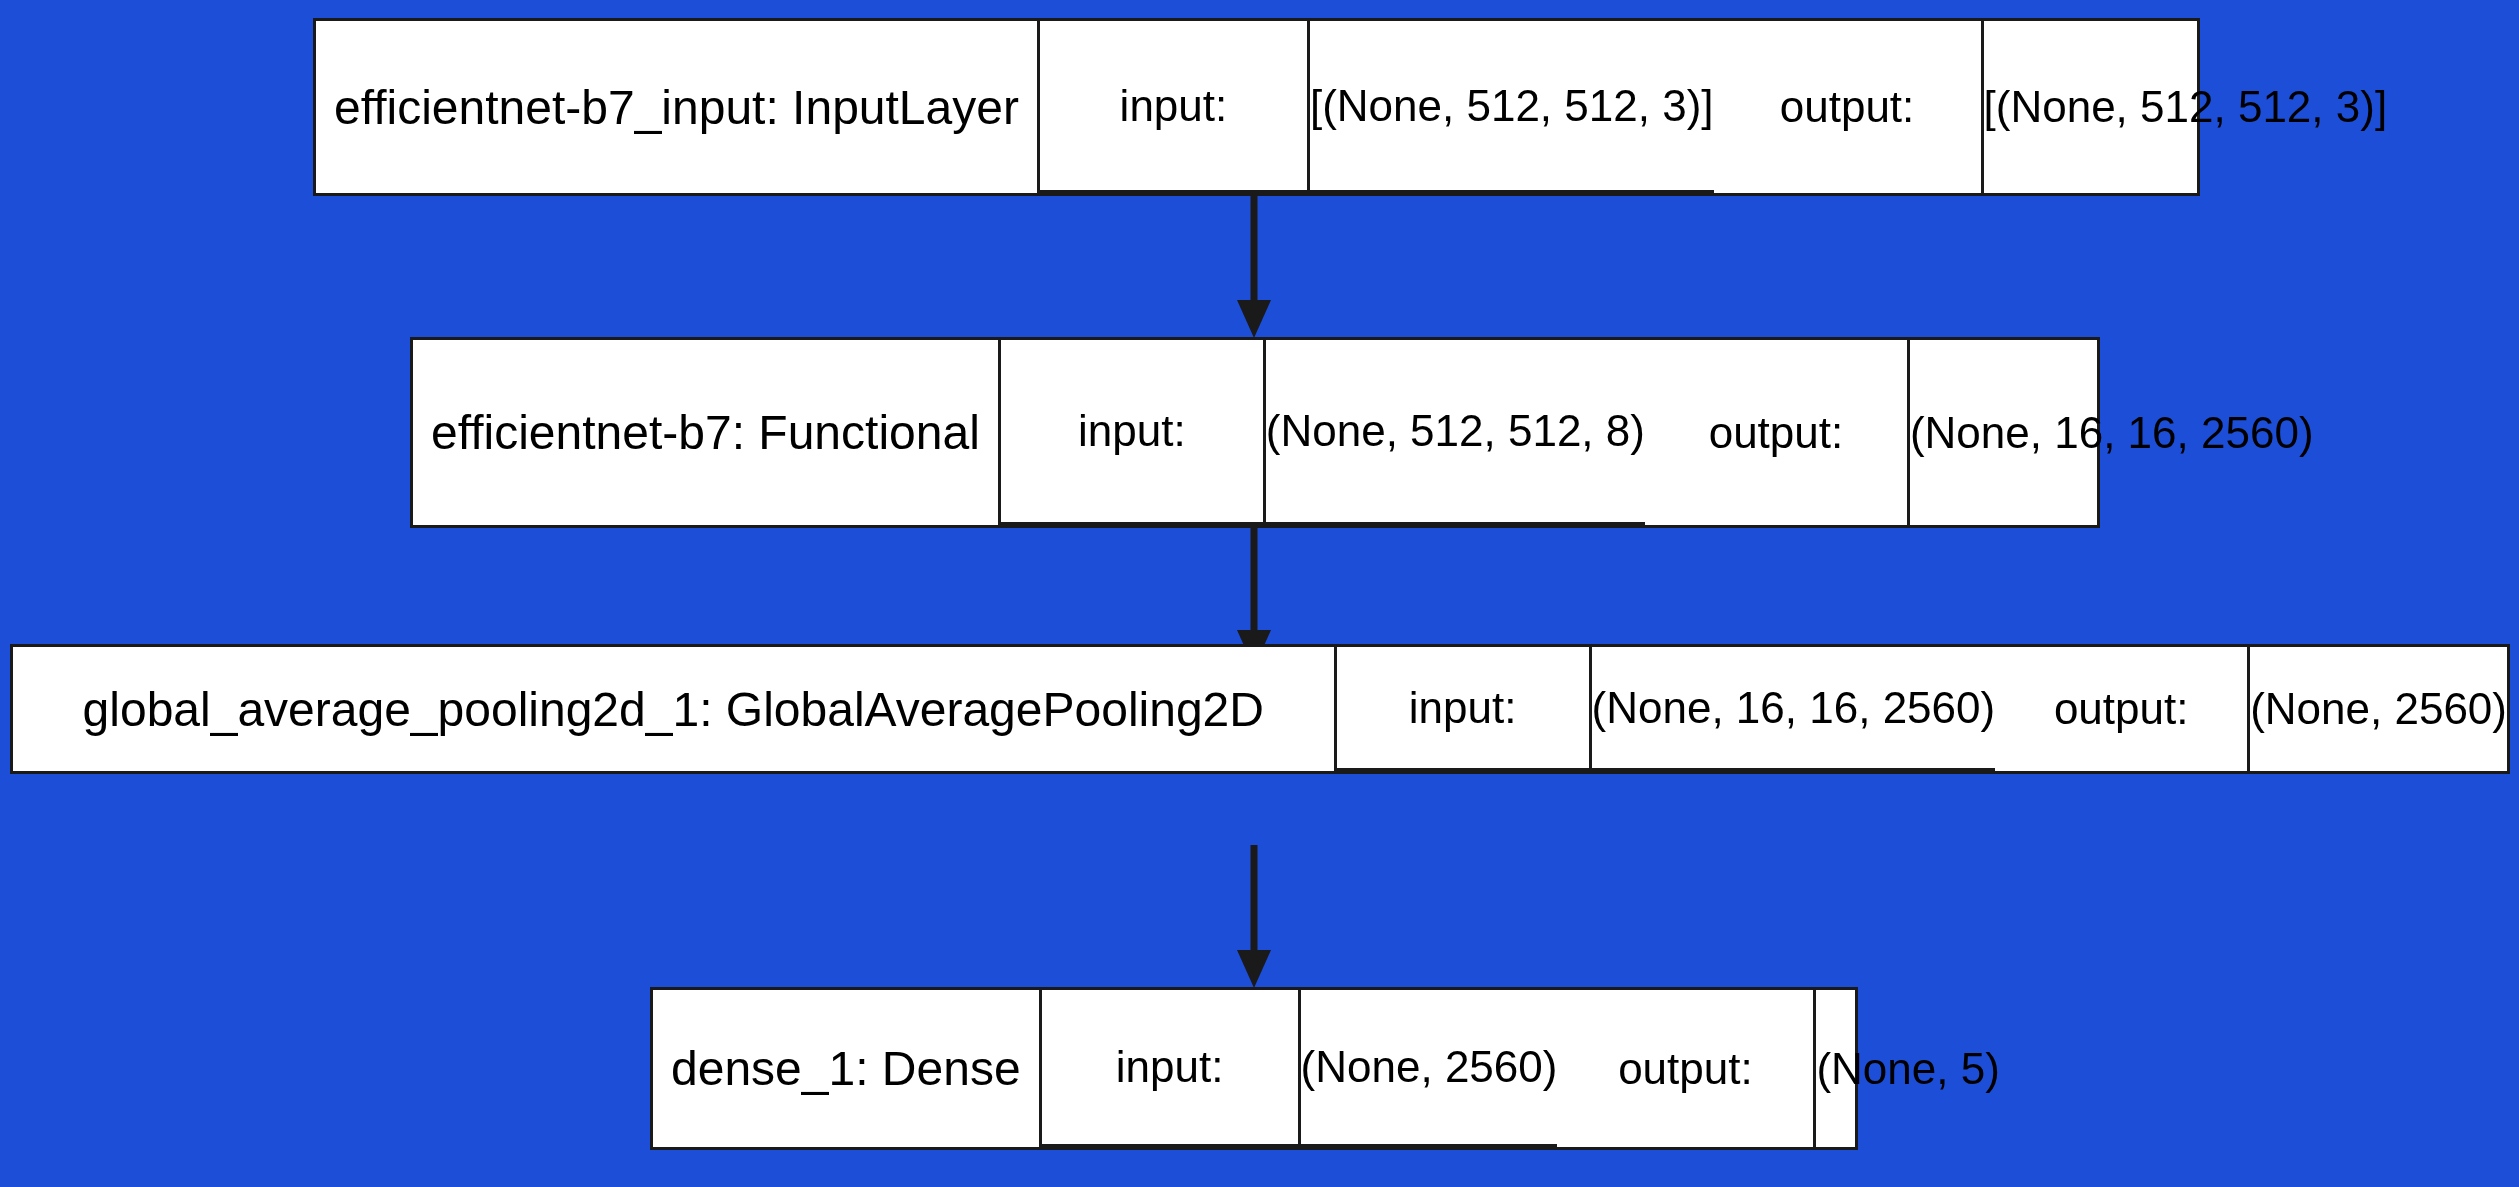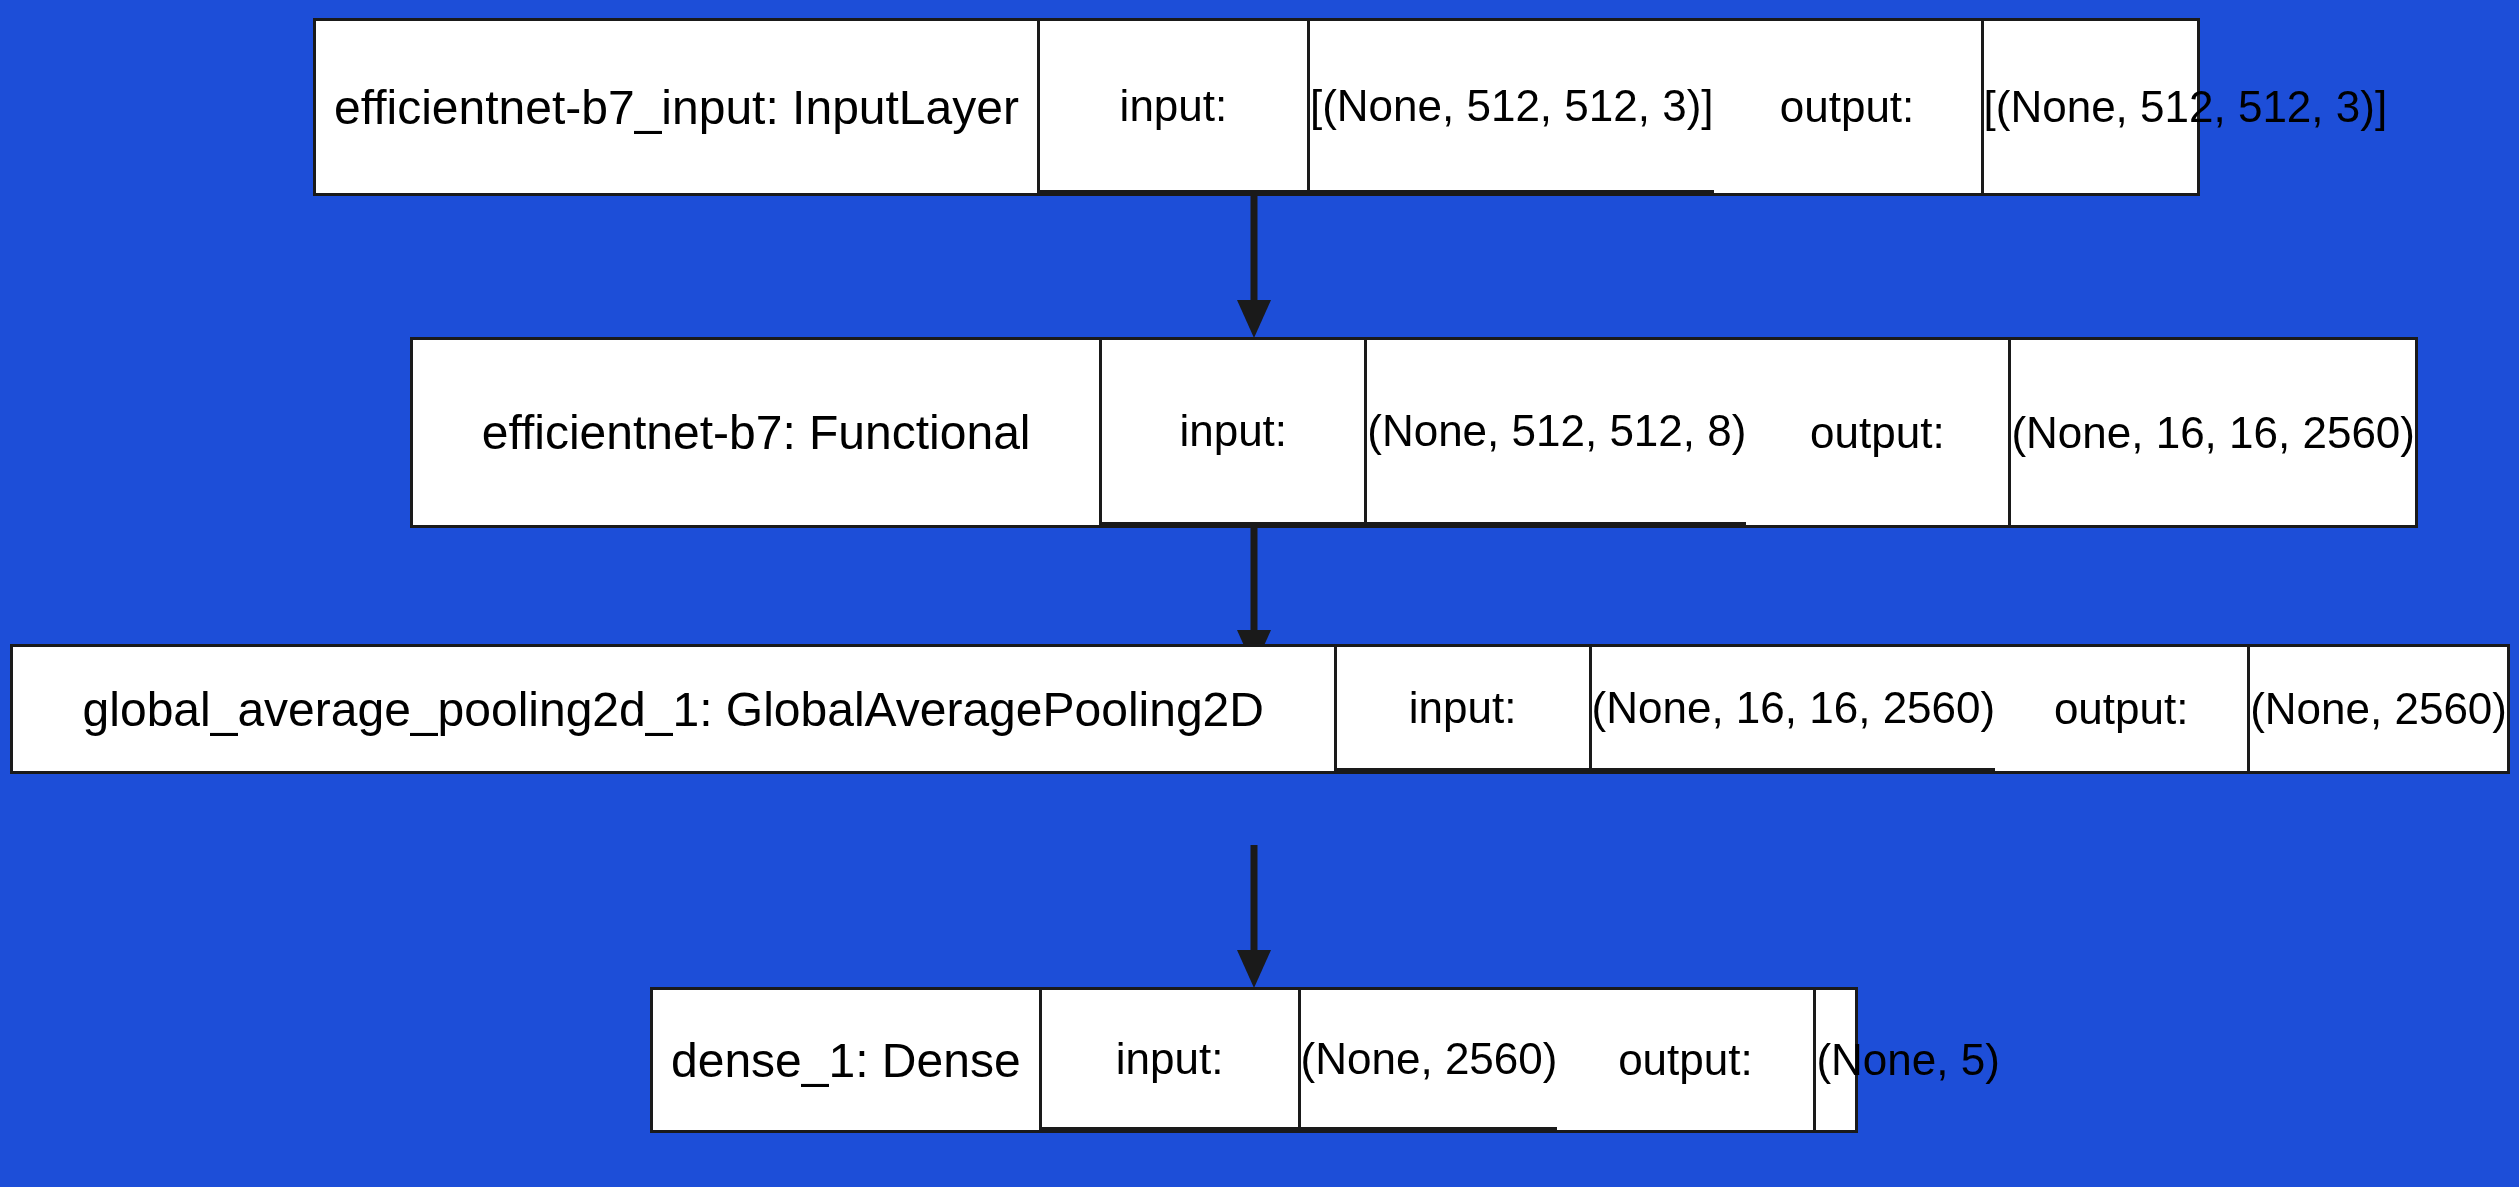--- a/index.html
+++ b/index.html
@@ -97,21 +97,21 @@
     </div>
   </div>
 
   <div class="edge" style="left:1225px; top:196px; width:60px; height:142px;">
     <svg width="60" height="142" viewBox="0 0 60 142">
       <line x1="29" y1="0" x2="29" y2="110" stroke="#1a1a1a" stroke-width="7"></line>
       <polygon points="29,142 12,104 46,104" fill="#1a1a1a"></polygon>
     </svg>
   </div>
 
-  <div class="node" style="left:410px; top:337px; width:2008px; height:191px;">
+  <div class="node" style="left:410px; top:337px; width:1690px; height:191px;">
     <div class="node-name" style="width:782px; font-size:48px;">efficientnet-b7: Functional</div>
     <div class="io-table">
       <div class="io-row first">
         <div class="io-key" style="width:265px; font-size:44px;">input:</div>
         <div class="io-val" style="font-size:44px;">(None, 512, 512, 8)</div>
       </div>
       <div class="io-row">
         <div class="io-key" style="width:265px; font-size:44px;">output:</div>
         <div class="io-val" style="font-size:44px;">(None, 16, 16, 2560)</div>
       </div>
@@ -139,21 +139,21 @@
     </div>
   </div>
 
   <div class="edge" style="left:1225px; top:845px; width:60px; height:143px;">
     <svg width="60" height="143" viewBox="0 0 60 143">
       <line x1="29" y1="0" x2="29" y2="111" stroke="#1a1a1a" stroke-width="7"></line>
       <polygon points="29,143 12,105 46,105" fill="#1a1a1a"></polygon>
     </svg>
   </div>
 
-  <div class="node" style="left:650px; top:987px; width:1208px; height:146px;">
+  <div class="node" style="left:650px; top:987px; width:1208px; height:163px;">
     <div class="node-name" style="width:518px; font-size:48px;">dense_1: Dense</div>
     <div class="io-table">
       <div class="io-row first">
         <div class="io-key" style="width:259px; font-size:44px;">input:</div>
         <div class="io-val" style="font-size:44px;">(None, 2560)</div>
       </div>
       <div class="io-row">
         <div class="io-key" style="width:259px; font-size:44px;">output:</div>
         <div class="io-val" style="font-size:44px;">(None, 5)</div>
       </div>

